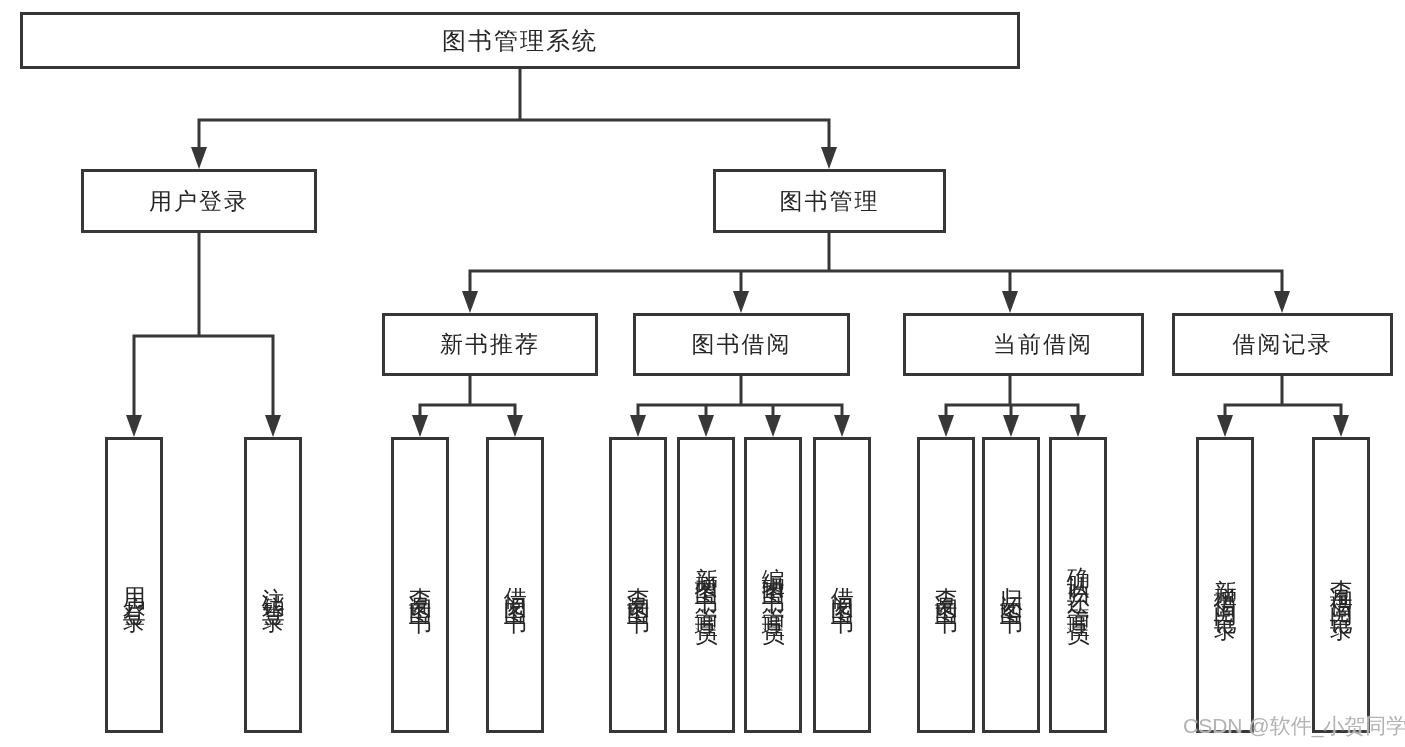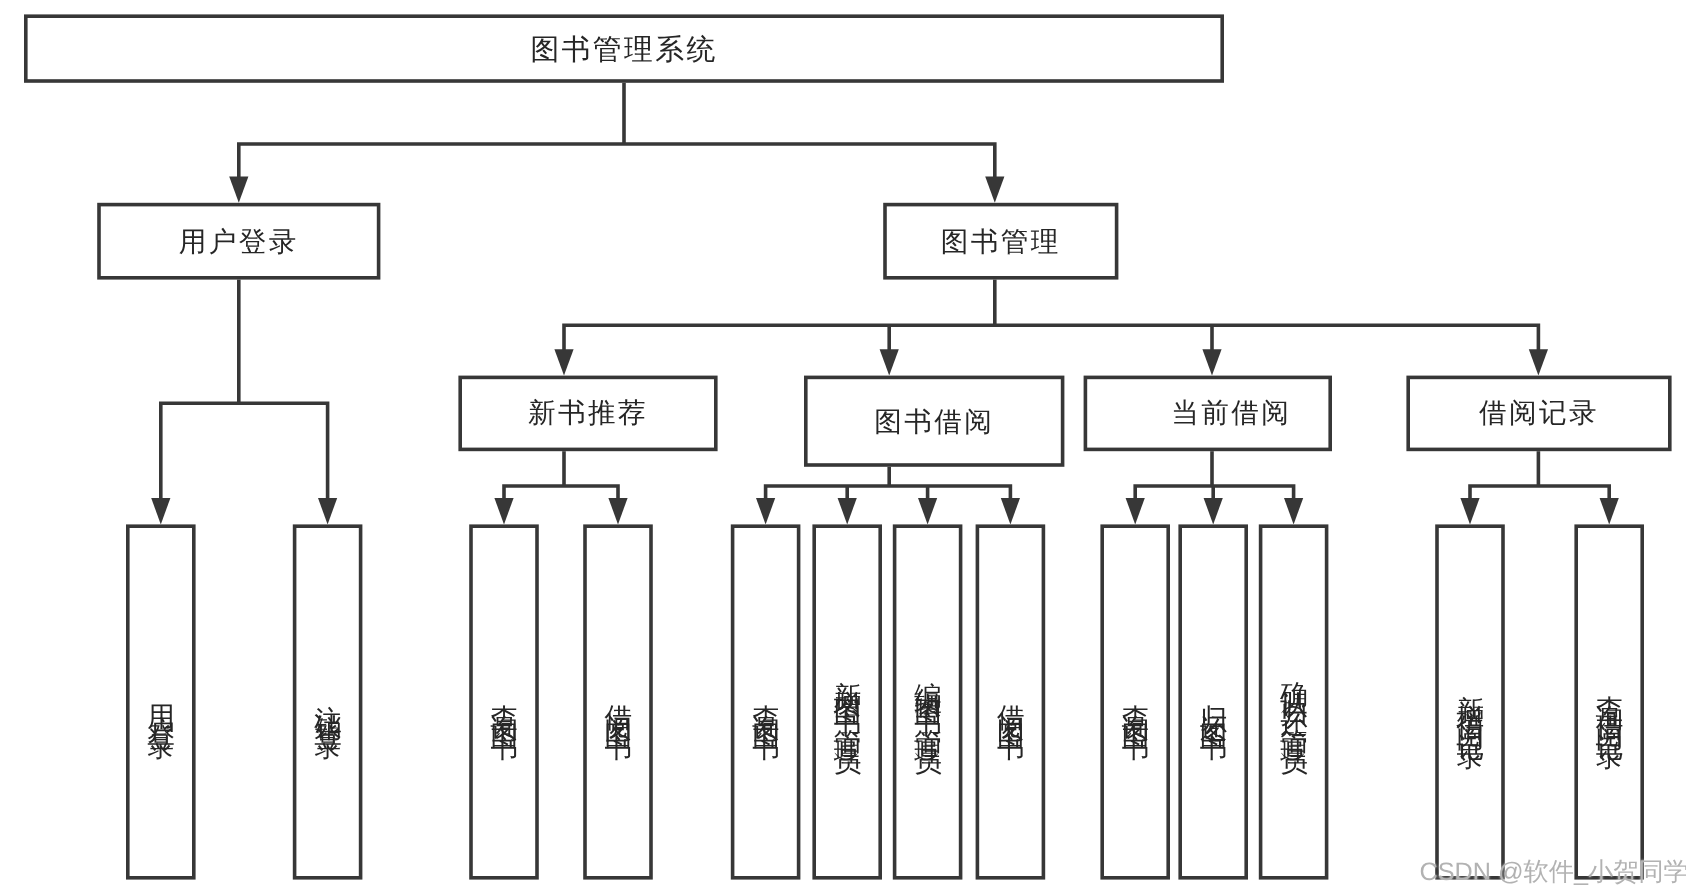--- a/index.html
+++ b/index.html
@@ -94,31 +94,31 @@
     </g>
   </svg>
 
   <div class="box hbox root" style="left:20px;top:12px;width:1000px;height:57px;">
     <span>图书管理系统</span>
   </div>
 
   <div class="box hbox" style="left:81px;top:169px;width:236px;height:64px;">
     <span>用户登录</span>
   </div>
-  <div class="box hbox" style="left:736px;top:169px;width:196px;height:64px;">
+  <div class="box hbox" style="left:713px;top:169px;width:233px;height:64px;">
     <span>图书管理</span>
   </div>
 
   <div class="box hbox" style="left:382px;top:313px;width:216px;height:63px;">
     <span>新书推荐</span>
   </div>
-  <div class="box hbox" style="left:670px;top:313px;width:217px;height:76px;">
+  <div class="box hbox" style="left:633px;top:313px;width:217px;height:63px;">
     <span>图书借阅</span>
   </div>
-  <div class="box hbox" style="left:903px;top:313px;width:207px;height:63px;padding-left:39px;">
+  <div class="box hbox" style="left:903px;top:313px;width:241px;height:63px;padding-left:39px;">
     <span>当前借阅</span>
   </div>
   <div class="box hbox" style="left:1172px;top:313px;width:221px;height:63px;">
     <span>借阅记录</span>
   </div>
 
   <div class="box vbox" style="left:105px;">
     <span>用户登录</span>
   </div>
   <div class="box vbox" style="left:244px;">

